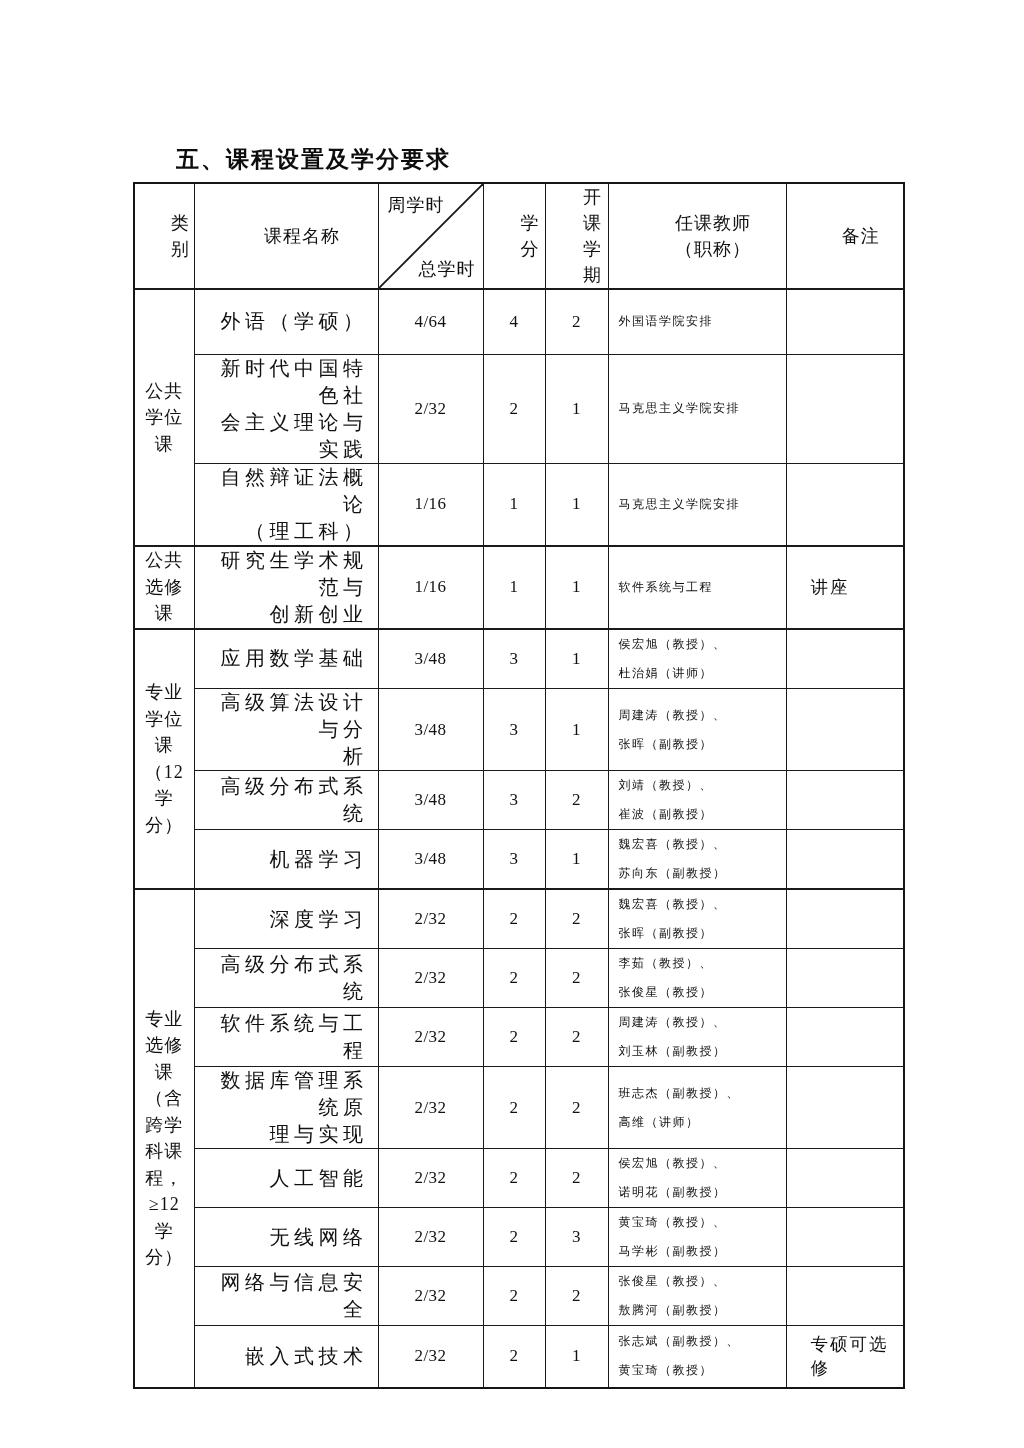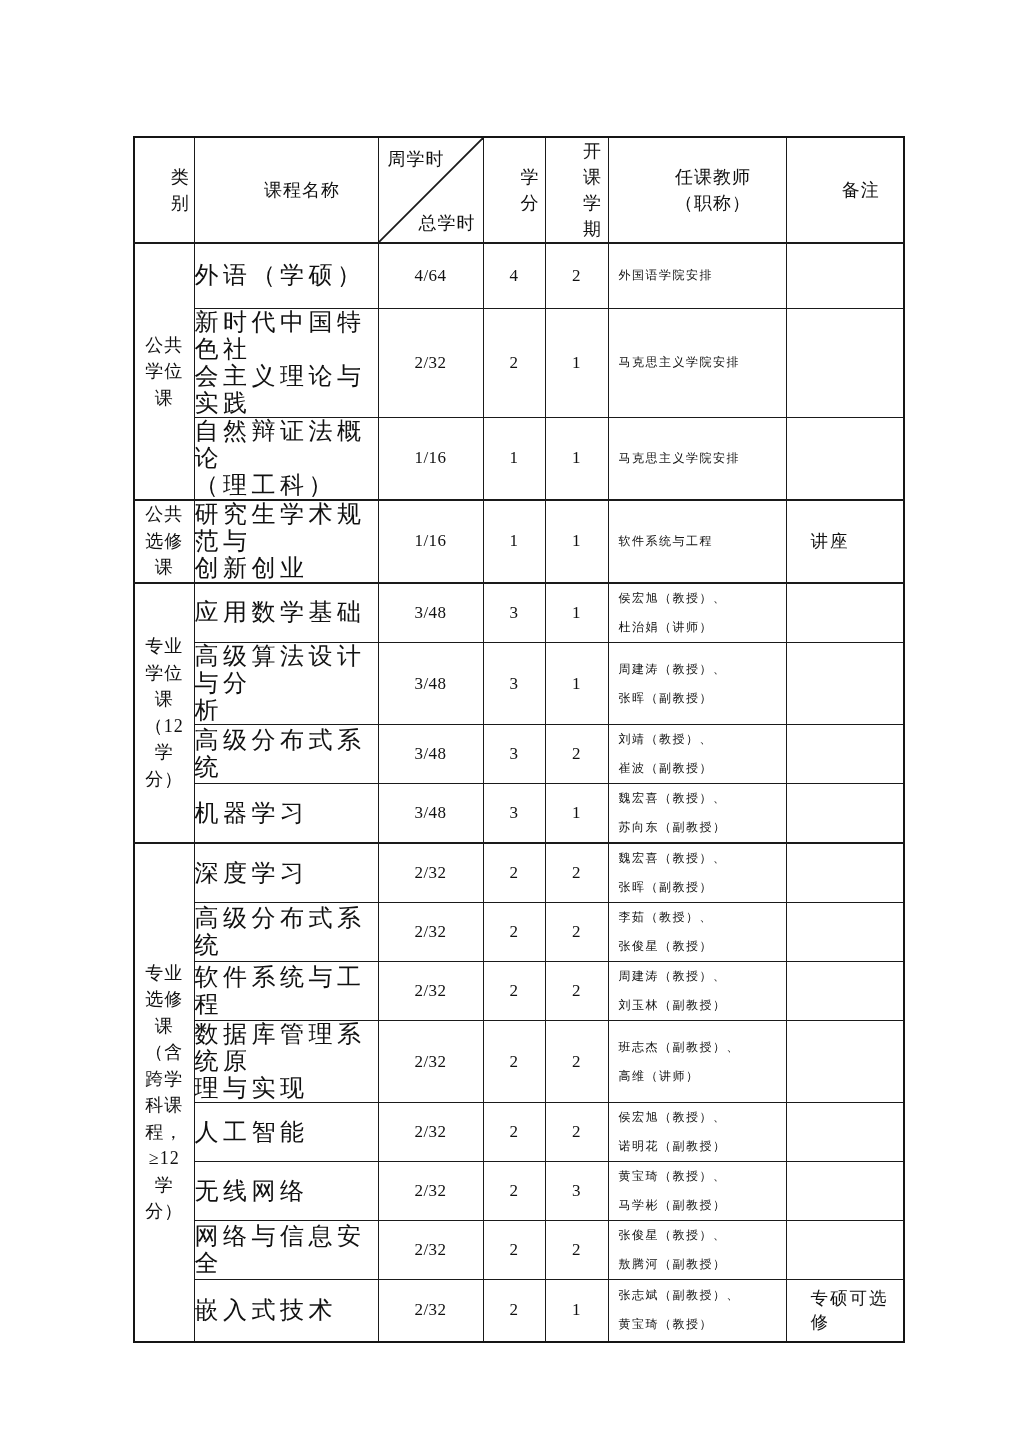--- a/index.html
+++ b/index.html
@@ -63,25 +63,25 @@
     text-align: center;
     line-height: 26px;
   }
   td.cat {
     font-size: 18px;
     letter-spacing: 1px;
     text-align: center;
     line-height: 26.5px;
   }
   td.course {
-    font-size: 24px;
+    font-size: 20px;
     letter-spacing: 4.5px;
-    text-align: left;
+    text-align: right;
     line-height: 27px;
-    padding: 0 0;
+    padding: 0 10px;
   }
   td.num {
     font-size: 17px;
     text-align: center;
     letter-spacing: 0.5px;
   }
   td.teacher {
     font-size: 12px;
     letter-spacing: 1.5px;
     text-align: left;
@@ -99,20 +99,21 @@
   th.diag svg { position: absolute; left: 0; top: 0; width: 100%; height: 100%; display: block; }
   .diag-top    { position: absolute; top: 8px; left: 9px; font-size: 18px; letter-spacing: 1px; }
   .diag-bottom { position: absolute; bottom: 6px; right: 7px; font-size: 18px; letter-spacing: 1px; }
 </style>
 </head>
 <body>
 
 <div class="page">
 
 
+  <h2 class="heading">五、课程设置及学分要求</h2>
 
   <table class="course-table">
     <colgroup>
       <col class="c-cat">
         <col class="c-name">
         <col class="c-hours">
         <col class="c-cred">
       <col class="c-sem">
         <col class="c-teach">
         <col class="c-note">

